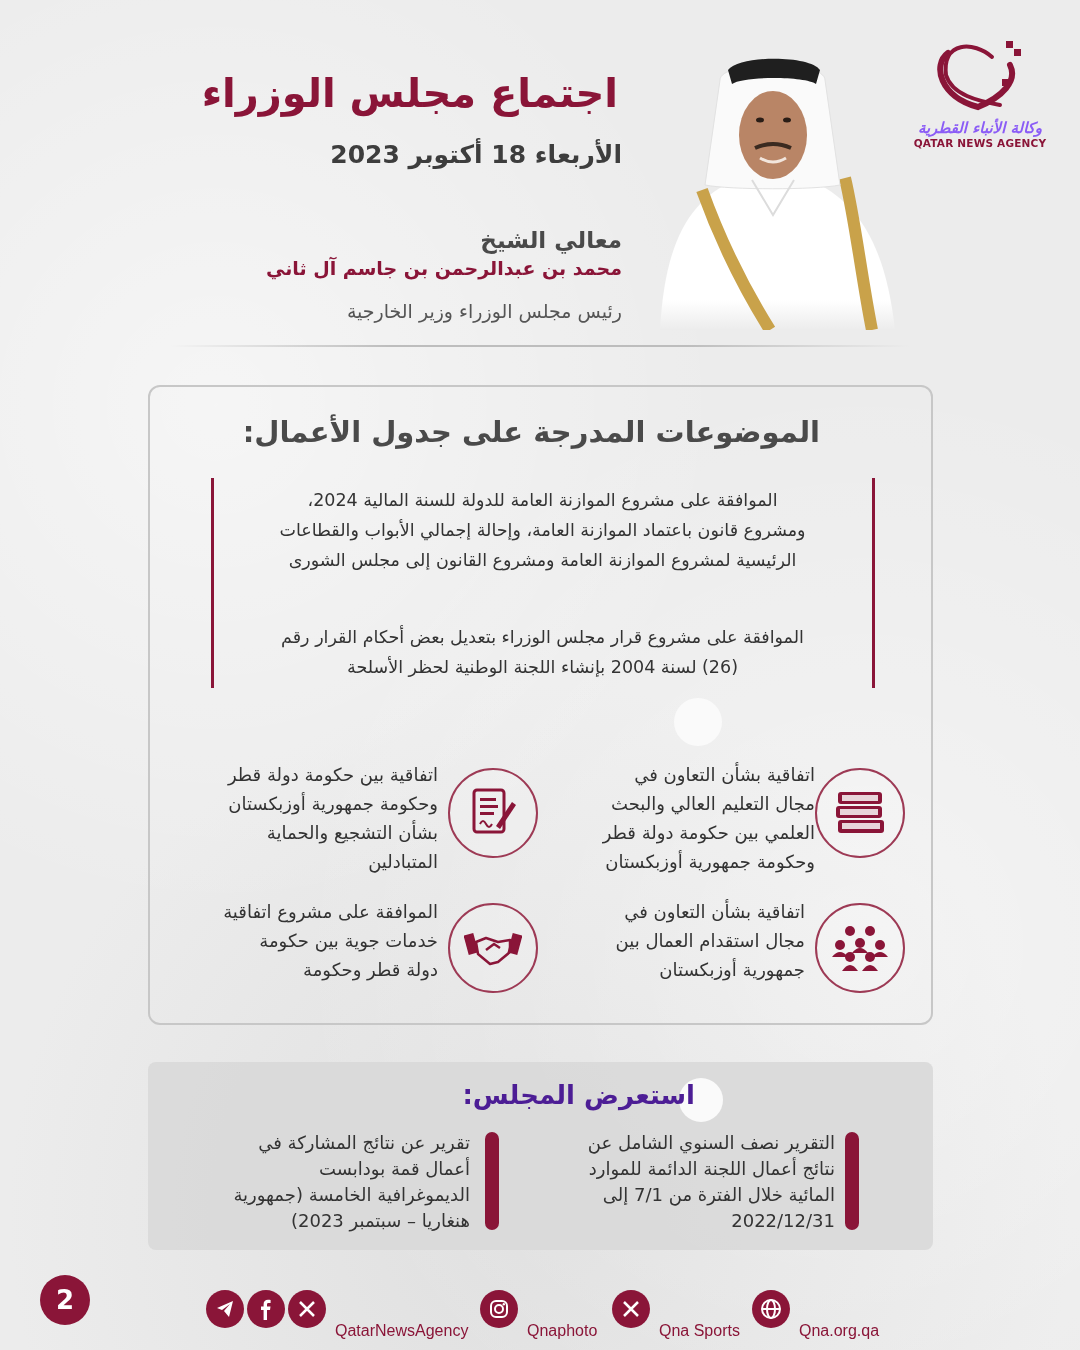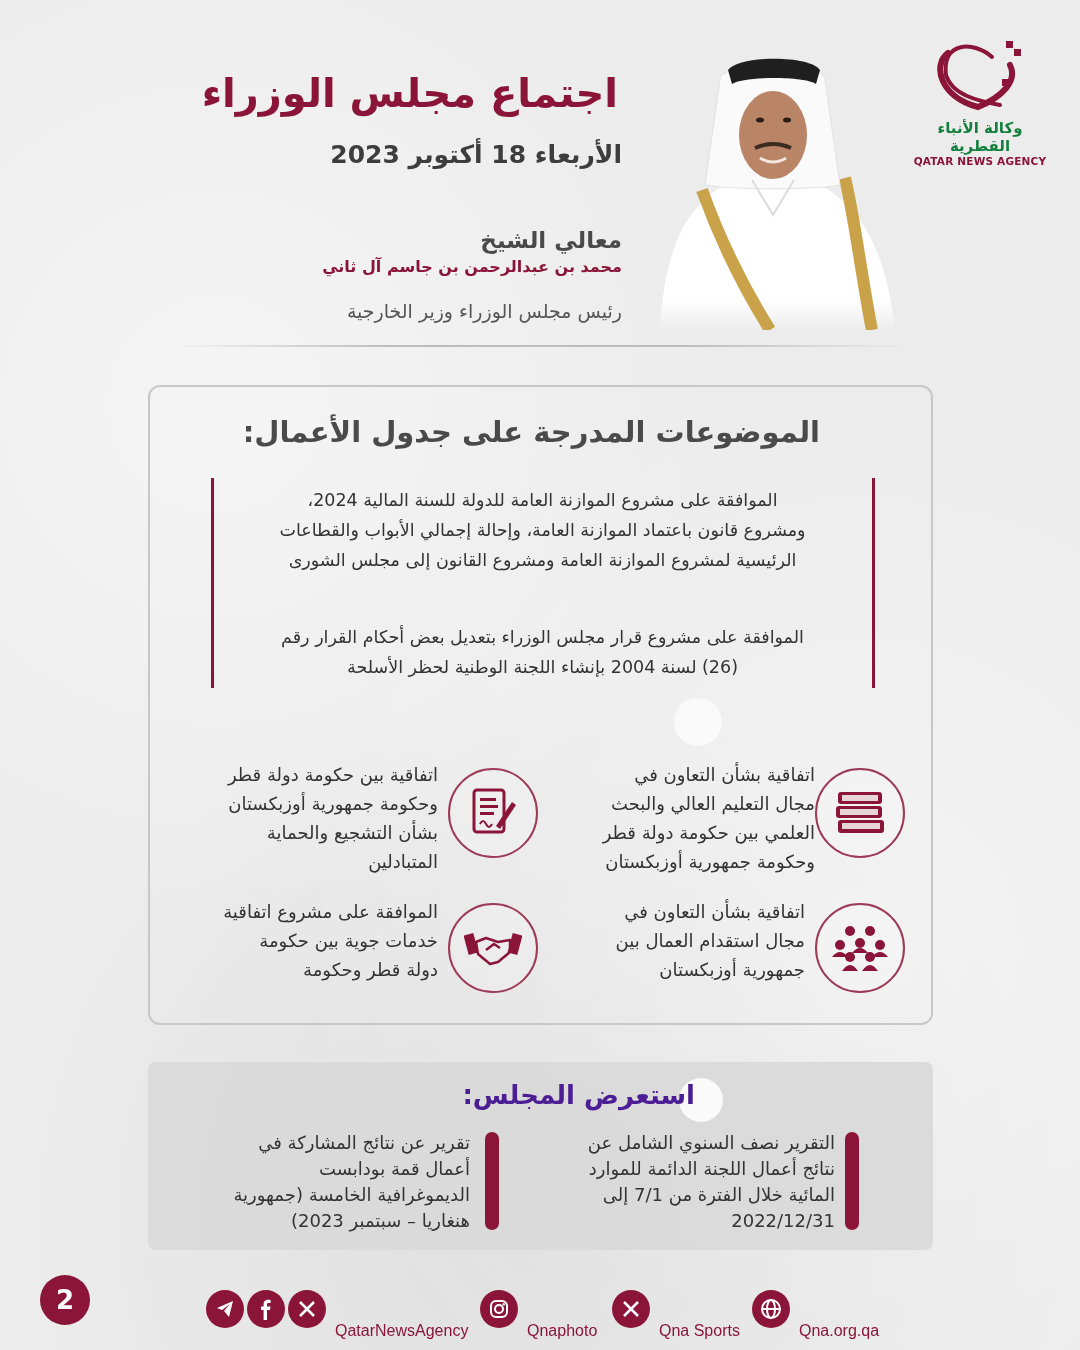--- a/index.html
+++ b/index.html
@@ -13,28 +13,28 @@
       radial-gradient(circle at 50% 90%, rgba(210,210,210,0.5) 0, transparent 40%);
     font-family: "DejaVu Sans", sans-serif;
     direction: rtl;
     color: #3a3a3a;
   }
   .abs { position: absolute; }
 
   
   .logo { left: 905px; top: 35px; width: 150px; text-align: center; }
   .logo svg { display: block; margin: 0 auto; }
-  .logo-ar { font-size: 15px; font-weight: bold; color: #15803d; margin-top: 4px; direction: rtl; }
+  .logo-ar { font-size: 15px; font-weight: bold; color: #8b5cf6; margin-top: 4px; direction: rtl; font-style: italic; }
   .logo-en { font-size: 10.5px; font-weight: bold; color: #8a1538; direction: ltr; letter-spacing: 0.2px; }
 
   
   .title { right: 462px; top: 70px; font-size: 40px; font-weight: bold; color: #8a1538; white-space: nowrap; }
   .date { right: 458px; top: 140px; font-size: 25px; font-weight: bold; color: #3d3d3d; white-space: nowrap; }
   .honorific { right: 458px; top: 227px; font-size: 23px; font-weight: bold; color: #4a4a4a; }
-  .name { right: 458px; top: 257px; font-size: 16px; font-weight: bold; color: #8a1538; white-space: nowrap; }
+  .name { right: 458px; top: 257px; font-size: 19px; font-weight: bold; color: #8a1538; white-space: nowrap; }
   .position { right: 458px; top: 300px; font-size: 19px; color: #555; white-space: nowrap; }
 
   
   .portrait { left: 640px; top: 40px; width: 265px; height: 290px; overflow: hidden; }
   .header-divider { left: 170px; top: 345px; width: 740px; height: 2px; background: linear-gradient(to right, transparent, #bdbdbd 30%, #bdbdbd 70%, transparent); }
 
   
   .card { left: 148px; top: 385px; width: 785px; height: 640px; border: 2px solid #c7c7c7; border-radius: 12px; }
   .card-title { right: 260px; top: 415px; font-size: 29px; font-weight: bold; color: #4a4a4a; white-space: nowrap; }
   .vbar { width: 3px; background: #8a1538; }

